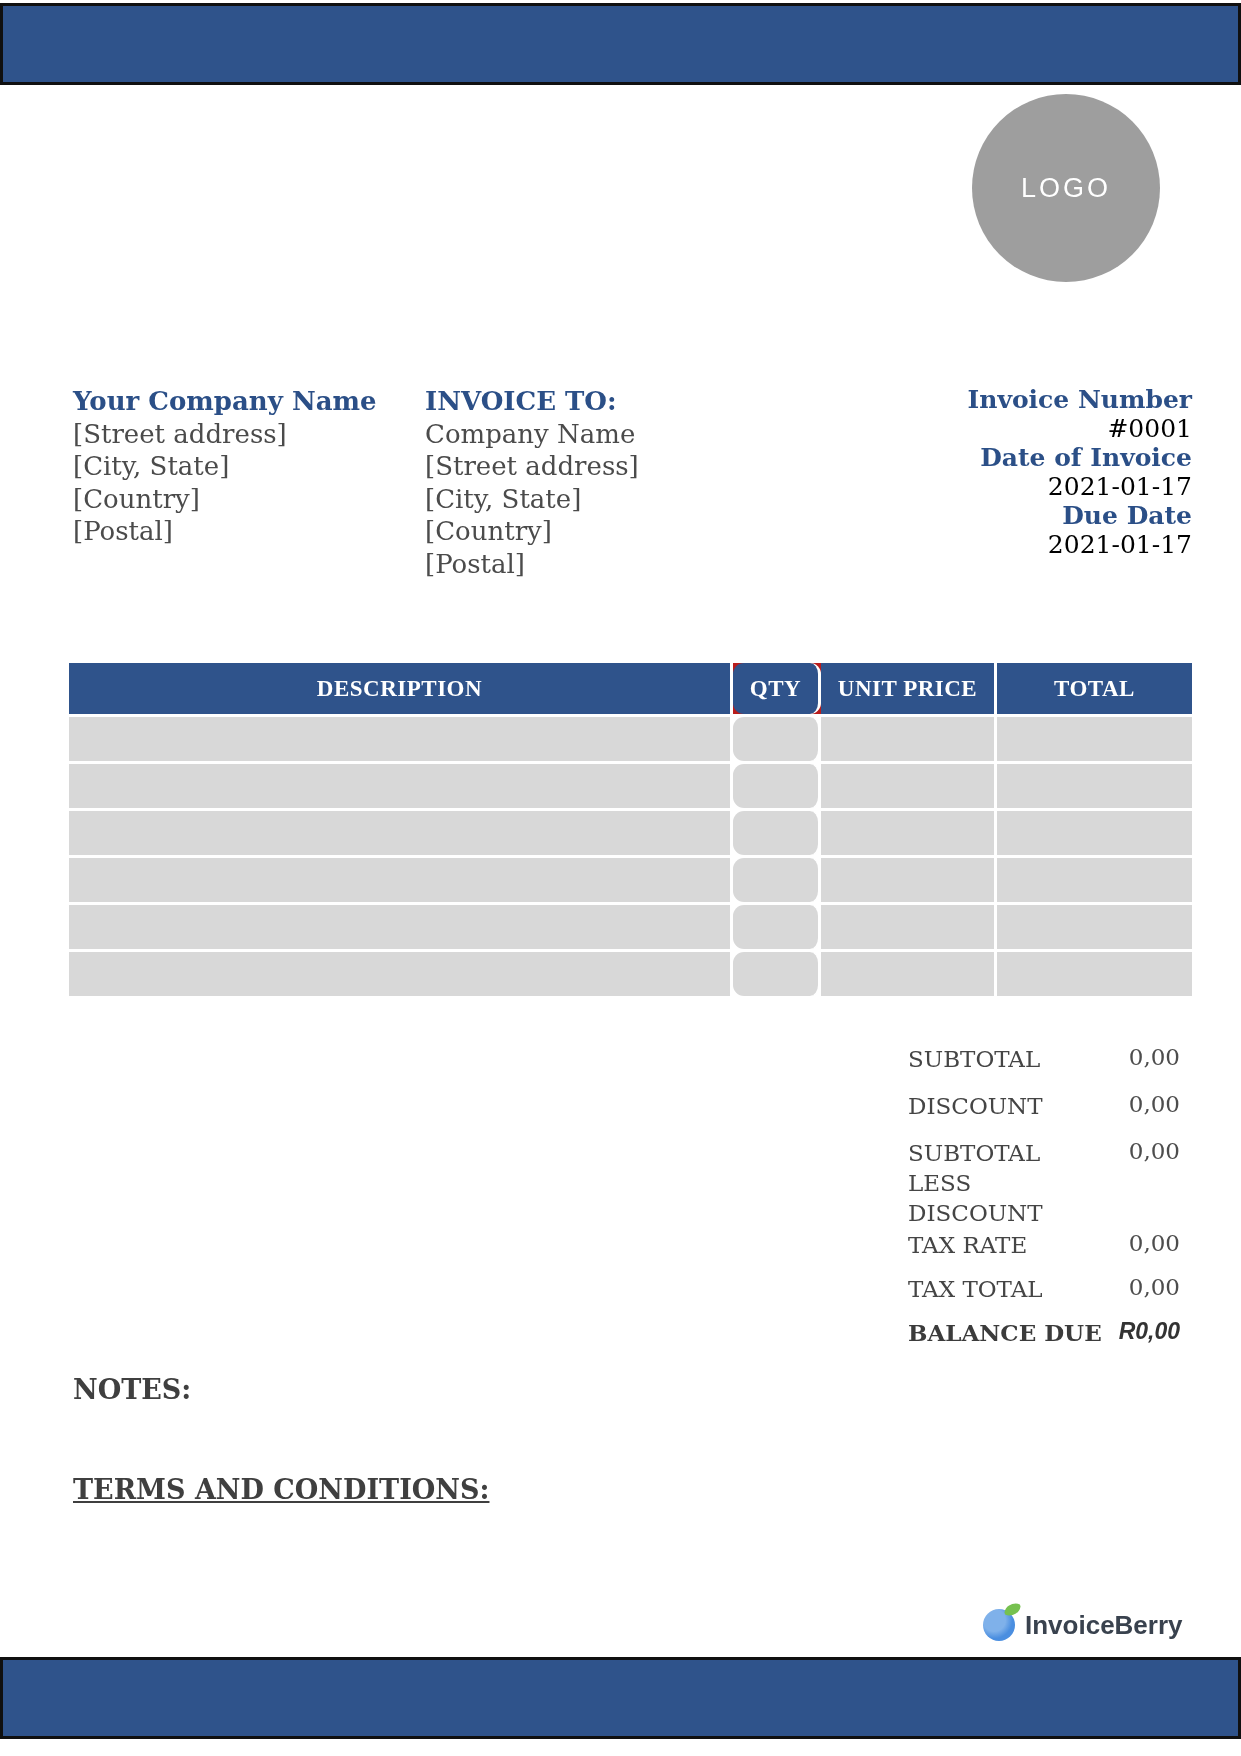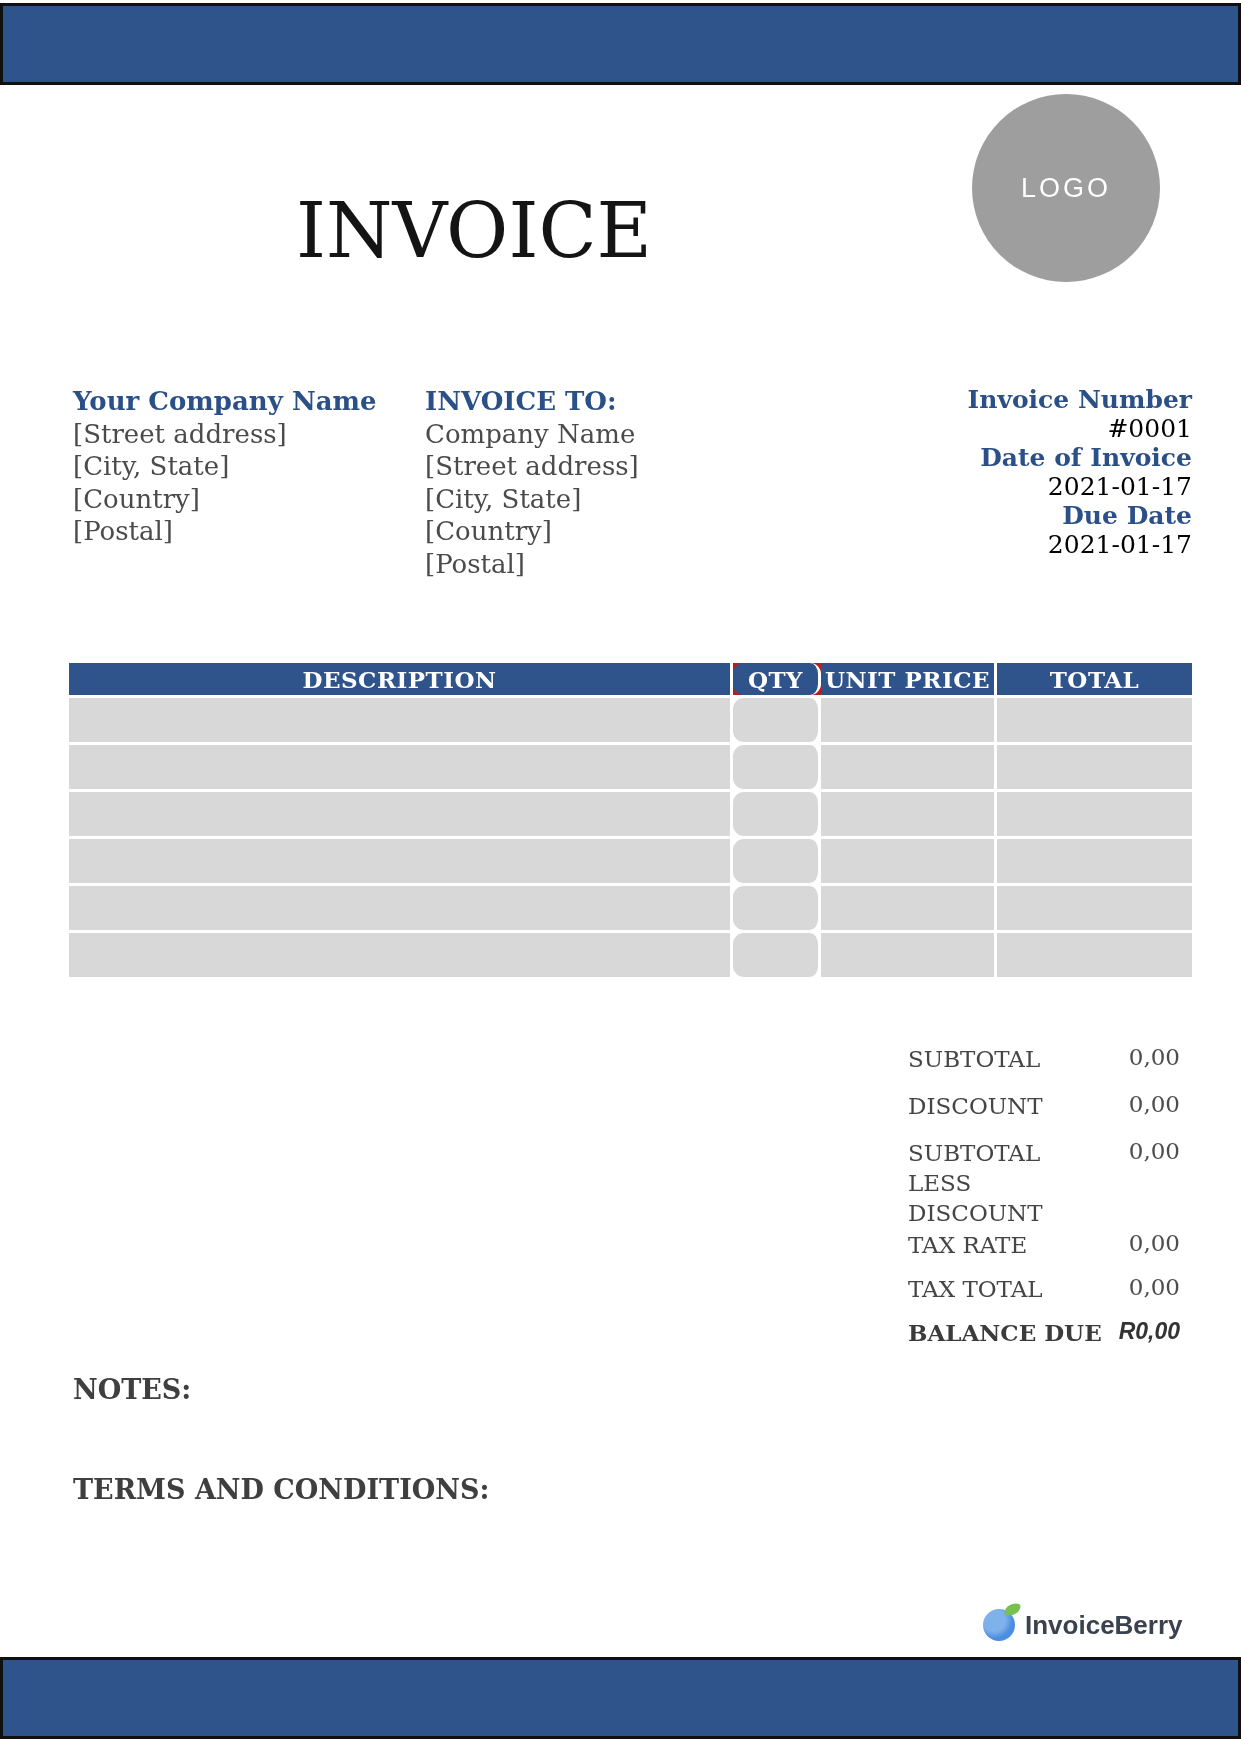--- a/index.html
+++ b/index.html
@@ -16,21 +16,21 @@
         font-size:27px;letter-spacing:3px;}
   .addr{position:absolute;top:385px;font-size:26px;line-height:32.5px;color:#4b4b4b;}
   .addr .head{color:#2b4f87;font-weight:bold;}
   .addr.col1{left:73px;}
   .addr.col2{left:425px;}
   .meta{position:absolute;right:49px;top:385px;text-align:right;font-size:25px;line-height:29px;}
   .meta .lbl{color:#2b4f87;font-weight:bold;}
   .meta .val{color:#000000;}
   .items{position:absolute;left:69px;top:663px;width:1123px;display:flex;flex-direction:column;gap:3px;}
   .trow{display:flex;height:44px;}
-  .trow.thead{height:32px;background:#b91c1c;}
+  .trow.thead{height:51px;background:#b91c1c;font-family:Liberation Serif, serif;}
   .cell{box-sizing:border-box;height:100%;background:#d8d8d8;}
   .thead .cell{background:#2f538b;display:flex;align-items:center;justify-content:center;
         color:#ffffff;font-weight:bold;font-size:23px;letter-spacing:0.5px;}
   .c-desc{width:664px;border-right:3px solid #ffffff;}
   .c-qty{width:88px;border-right:3px solid #ffffff;border-radius:11px;}
   .c-unit{width:176px;border-right:3px solid #ffffff;}
   .c-total{flex:1;}
   .totrow{position:absolute;left:908px;right:61px;}
   .totrow .tlabel{position:absolute;left:0;width:160px;font-size:23px;line-height:30px;color:#454545;}
   .totrow .tvalue{position:absolute;right:0;font-size:23px;color:#4d4d4d;}
@@ -45,21 +45,20 @@
   .brand-name{position:absolute;left:42px;top:7px;font-family:"Liberation Sans","DejaVu Sans",sans-serif;
         font-size:26px;font-weight:600;color:#39424e;white-space:nowrap;}
 </style>
 </head>
 <body>
 
 <div class="page">
 
   <div class="bar top"></div>
 
-  <div class="invoice-title">INVOICE</div>
 
   <div class="logo-circle">
     <span>LOGO</span>
   </div>
 
   <div class="addr col1">
     <div class="head">Your Company Name</div>
     <div>[Street address]</div>
     <div>[City, State]</div>
     <div>[Country]</div>
@@ -148,21 +147,21 @@
   <div class="totrow" style="top:1274px;">
     <div class="tlabel">TAX TOTAL</div>
     <div class="tvalue">0,00</div>
   </div>
   <div class="totrow bold" style="top:1318px;">
     <div class="tlabel" style="width:220px;">BALANCE DUE</div>
     <div class="tvalue">R0,00</div>
   </div>
 
   <div class="section-label" style="top:1374px;">NOTES:</div>
-  <div class="section-label" style="top:1474px;">TERMS AND CONDITIONS:</div>
+  <div class="section-label" style="top:1474px;text-decoration:underline;">TERMS AND CONDITIONS:</div>
 
   <div class="brand">
     <div class="berry"></div>
     <div class="leaf"></div>
     <div class="brand-name">InvoiceBerry</div>
   </div>
 
   <div class="bar bottom"></div>
 
 </div>

